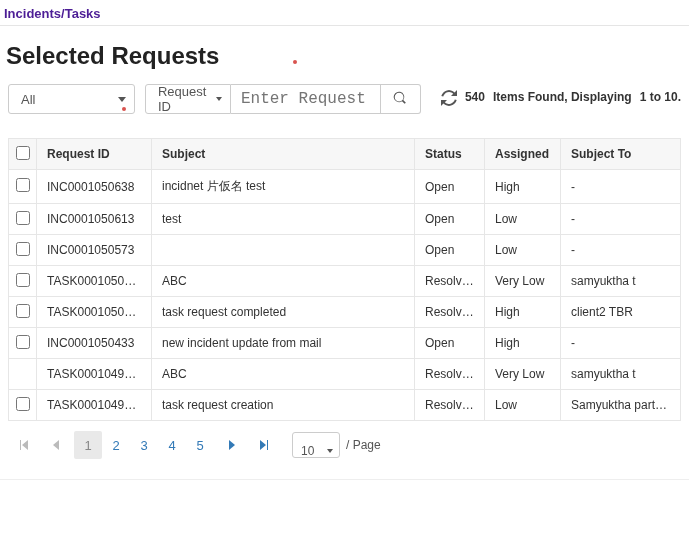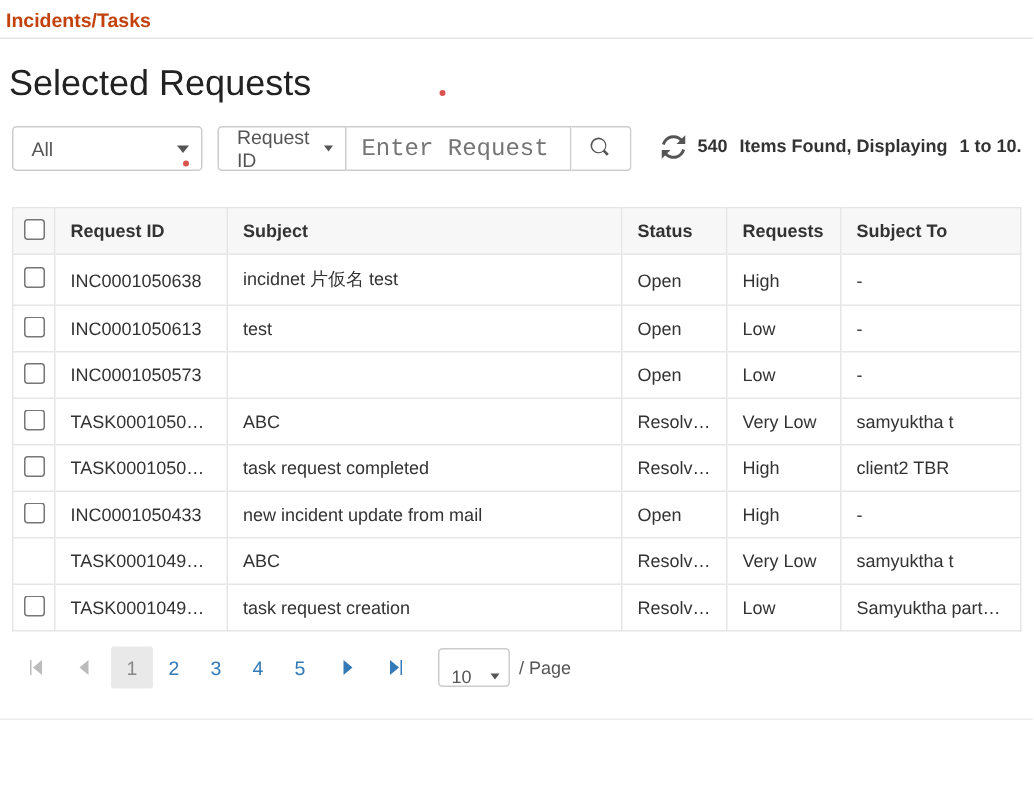--- a/index.html
+++ b/index.html
@@ -1,19 +1,19 @@
 <!DOCTYPE html>
 <html><head>
 <meta charset="utf-8">
 <style>
   * { box-sizing: border-box; margin: 0; padding: 0; }
   body { font-family: "Segoe UI", Tahoma, Arial, sans-serif; font-size: 13px; color: #333; background: #fff; width: 689px; }
-  .crumb { font-weight: 600; font-size: 13px; padding: 6px 4px 4px 4px; color: #c2410c; }
+  .crumb { font-weight: 600; font-size: 13px; padding: 6px 4px 4px 4px; color: #4c1d95; }
   .hr { border-bottom: 1px solid #e5e5e5; margin-bottom: 14px; }
-  .heading { font-size: 24px; font-weight: 400; color: #222; padding: 2px 6px 14px 6px; position: relative; }
+  .heading { font-size: 24px; font-weight: 700; color: #222; padding: 2px 6px 14px 6px; position: relative; }
   .section { margin: 0 8px; }
   .filter-row { display: flex; align-items: center; gap: 10px; margin-bottom: 24px; }
   .select-wrap { display:flex; align-items:center; justify-content:space-between; border: 1px solid #ccc; border-radius: 3px; height: 30px; padding: 0 8px 0 12px; background: #fff; color:#555; font-size:13px; position:relative; min-width:0;}
   .select-wrap.filter { width: 154px; }
   .select-wrap.field { width: 86px; }
   .chev { width:0;height:0;border-left:4px solid transparent;border-right:4px solid transparent;border-top:5px solid #555; display:inline-block;}
   .input-group { display:flex; }
   .input-group .btn, .input-group .field, .select-wrap.field {border-radius:0;}
   .input-group .select-wrap.field{border-radius:3px 0 0 3px;}
   .text-input { border:1px solid #ccc; border-left:none; height:30px; padding:0 10px; font-size:16px; width:150px; outline:none; color:#4c1d95;font-family:Liberation Mono, monospace;}
@@ -85,21 +85,21 @@
     </div>
   </div>
 
   <table>
     <thead>
       <tr>
         <th class="ck"><input type="checkbox" style=""></th>
         <th class="col-req">Request ID</th>
         <th class="col-sub">Subject</th>
         <th class="col-stat">Status</th>
-        <th class="col-pri">Requests</th>
+        <th class="col-pri">Assigned</th>
         <th class="col-asn">Subject To</th>
       </tr>
     </thead>
     <tbody id="tbody">
         <tr>
           <td class="ck"><input type="checkbox" style=""></td>
           <td>INC0001050638</td>
           <td>incidnet 片仮名 test</td>
           <td>Open</td>
           <td>High</td>

